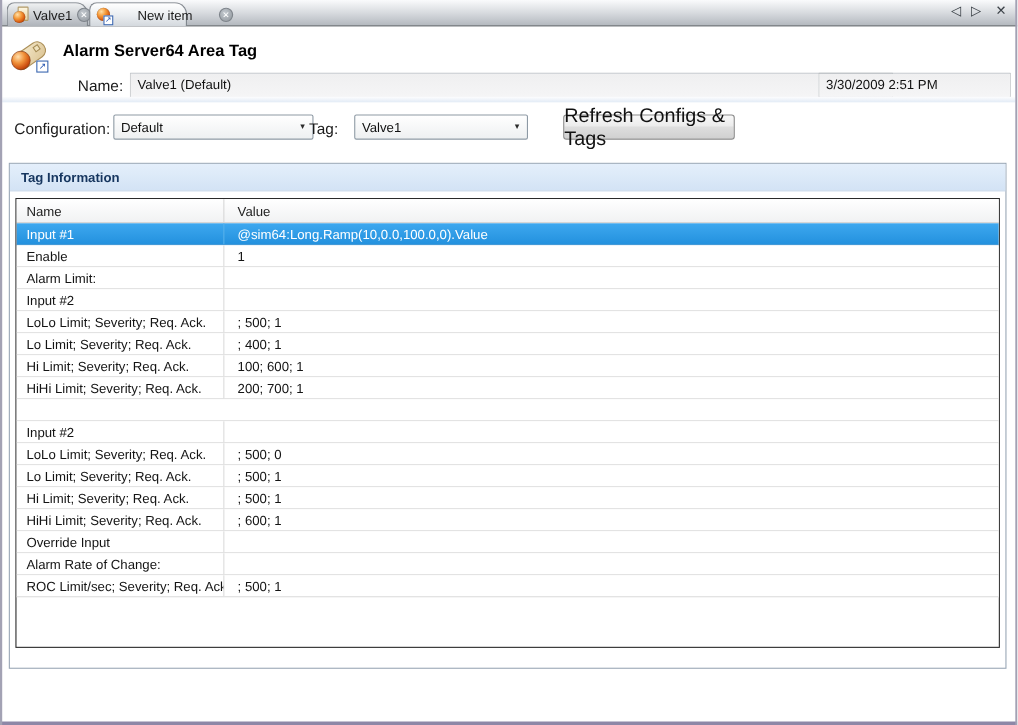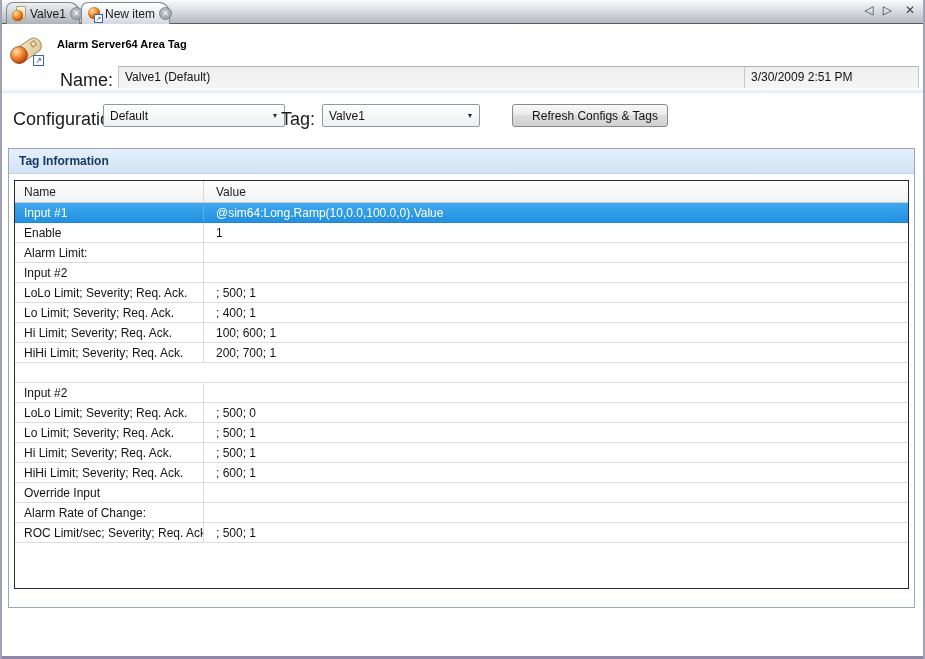--- a/index.html
+++ b/index.html
@@ -14,21 +14,21 @@
     box-shadow:inset 2px 0 0 #a3a2b4, inset -2px 0 0 #a3a2b4, inset 0 -3px 0 #8e87a7;
   }
   
   .tabbar{position:absolute;left:0;top:0;width:925px;height:24px;
     background:linear-gradient(180deg,#fafbfc 0%,#d8dbdf 50%,#b4b9bf 100%);
     border-bottom:1px solid #585d63;}
   .tab{position:absolute;top:2px;height:22px;display:flex;align-items:center;
     padding:0 5px;border:1px solid #80868d;border-bottom:none;
     border-radius:7px 11px 0 0;cursor:default;white-space:nowrap;}
   .tab-valve{left:6px;width:74px;background:linear-gradient(#eff1f2,#c6cacf 60%,#aeb3b9);}
-  .tab-new{left:81px;width:89px;background:linear-gradient(#ffffff,#e9ecef 55%,#d3d8dd);z-index:2;}
+  .tab-new{left:81px;width:89px;background:linear-gradient(#ffffff,#e9ecef 55%,#d3d8dd);z-index:2;gap:20px;}
   .tabicon{width:15px;height:16px;position:relative;flex:0 0 auto;margin-right:3px;}
   .doc{position:absolute;left:4px;top:0;width:10px;height:13px;
     background:linear-gradient(#fdf6e0,#e8d4a4);border:1px solid #b59c66;border-radius:1px;}
   .sphere{position:absolute;left:0;top:4px;width:11px;height:11px;border-radius:50%;
     background:radial-gradient(circle at 35% 30%,#ffe0a8 0%,#f59a3a 35%,#d95b11 65%,#92340a 100%);
     box-shadow:inset 0 0 1px rgba(0,0,0,.45);}
   .badge{position:absolute;right:-1px;bottom:-1px;width:9px;height:9px;background:#ffffff;
     border:1px solid #3a66b0;display:flex;align-items:center;justify-content:center;
     font-size:7px;color:#1d4fae;line-height:1;}
   .tab-label{flex:1;text-align:left;color:#1b1b1b;}
@@ -36,35 +36,35 @@
     background:radial-gradient(circle at 40% 35%,#c3c9cf,#8f959b);color:#fff;font-size:8px;
     display:flex;align-items:center;justify-content:center;border:1px solid #7d838a;}
   .tabnav{position:absolute;right:10px;top:4px;display:flex;gap:9px;align-items:center;
     color:#3c4248;font-size:12px;}
   .tabnav span{cursor:default;line-height:1;}
   
   .hdr-icon{position:absolute;left:8px;top:34px;width:38px;height:34px;}
   .hdr-badge{position:absolute;left:25px;top:21px;width:11px;height:11px;background:#ffffff;
     border:1px solid #3a66b0;display:flex;align-items:center;justify-content:center;
     font-size:8px;color:#1d4fae;line-height:1;}
-  .page-title{position:absolute;left:57px;top:38px;font-size:11px;font-weight:bold;color:#000;}
-  .lbl{position:absolute;font-size:18px;color:#1a1a1a;}
+  .page-title{position:absolute;left:57px;top:38px;font-size:15px;font-weight:bold;color:#000;}
+  .lbl{position:absolute;font-size:14px;color:#1a1a1a;}
   .field{position:absolute;height:23px;background:linear-gradient(#efeff0,#f5f5f6);
     border:1px solid #c6c9cc;border-top-color:#aeb3b8;border-radius:1px;
     line-height:21px;padding-left:6px;overflow:hidden;white-space:nowrap;}
   .hdr-sep{position:absolute;left:2px;top:88px;width:921px;height:5px;
     background:linear-gradient(#fdfdfe,#e2ebf6);}
   
   .combo{position:absolute;height:23px;background:linear-gradient(#ffffff,#eef0f1);
     border:1px solid #8d99a4;border-radius:2px;display:flex;align-items:center;}
   .combo .ctxt{flex:1;padding-left:6px;overflow:hidden;white-space:nowrap;}
   .combo .carrow{width:18px;text-align:center;font-size:7px;color:#2b2b2b;flex:0 0 auto;}
   .btn{background:linear-gradient(#f8f8f8,#ececec 45%,#dedede 50%,#d0d0d0);
-    border:1px solid #898989;border-radius:3px;font-size:12px;color:#111;
-    display:flex;align-items:center;justify-content:center;cursor:default;padding-left:10px;}
+    border:1px solid #898989;border-radius:3px;font-size:18px;color:#111;
+    display:flex;align-items:center;justify-content:center;cursor:default;}
   .btn-refresh-configs{position:absolute;left:512px;top:104px;width:156px;height:23px;}
   
   .groupbox{position:absolute;left:8px;top:148px;width:907px;height:460px;
     border:1px solid #9aa7b6;background:#fff;}
   .groupbox-header{height:25px;background:linear-gradient(#e4effb,#d3e3f5);
     border-bottom:1px solid #c3d4e9;display:flex;align-items:center;padding-left:10px;
     font-weight:bold;font-size:12px;color:#16365f;}
   .table{position:absolute;left:5px;top:31px;width:895px;height:409px;
     border:1px solid #2a2a2a;background:#fff;overflow:hidden;}
   .thead{display:grid;grid-template-columns:189px 1fr;height:22px;

